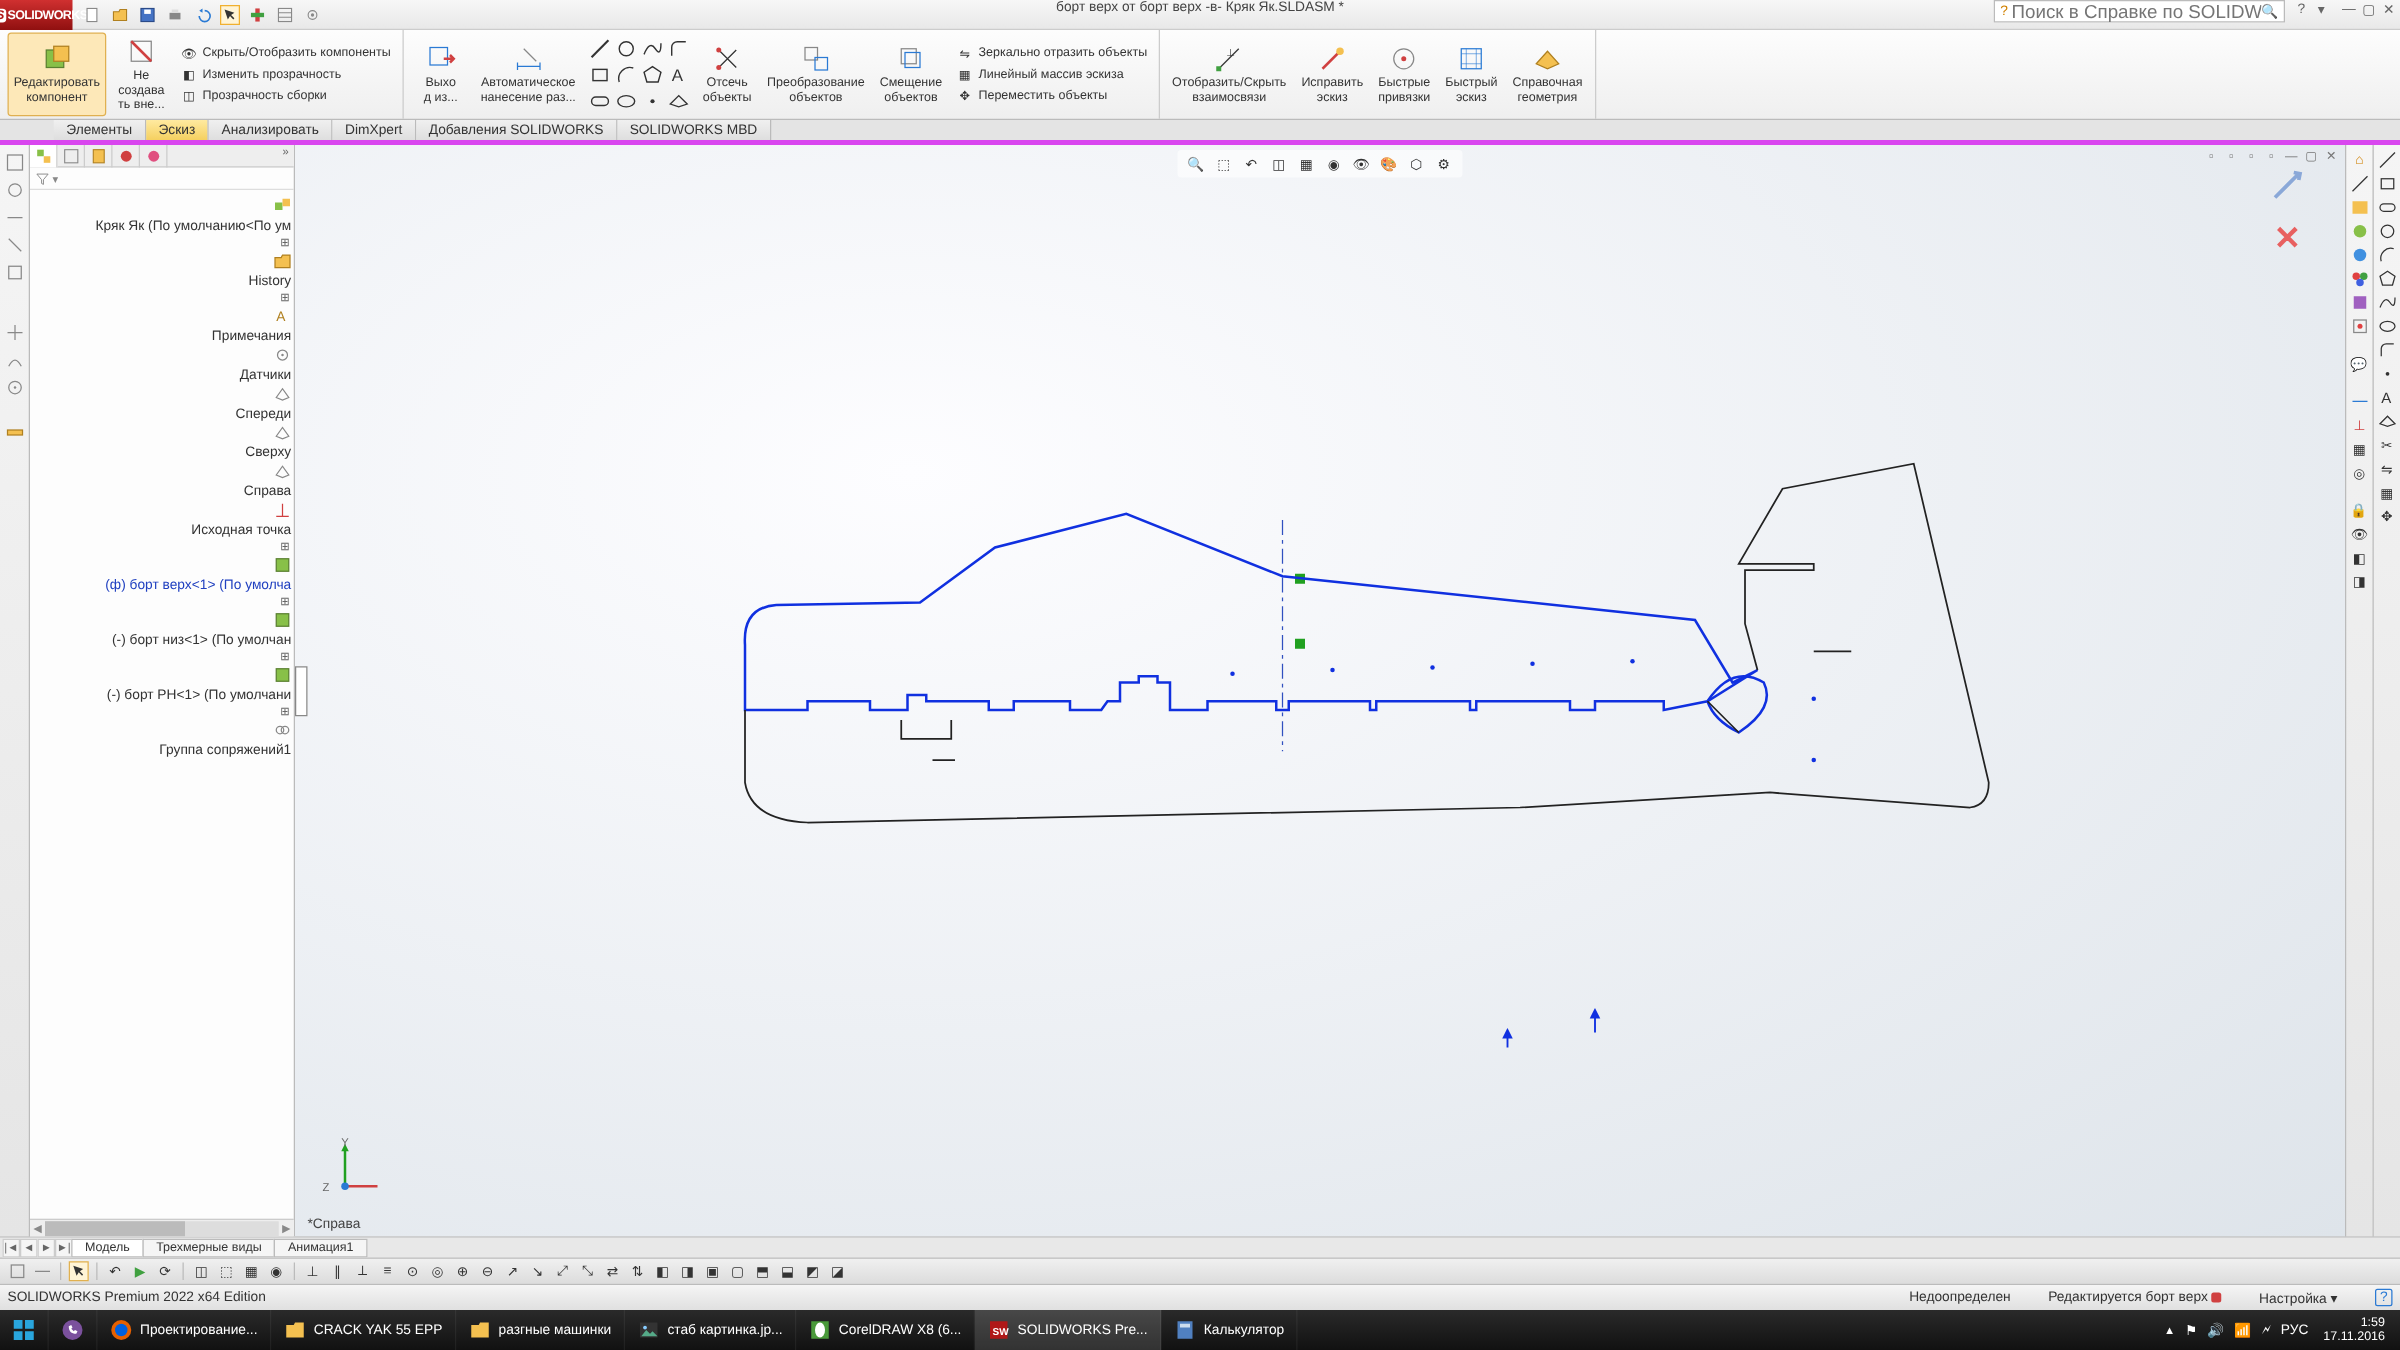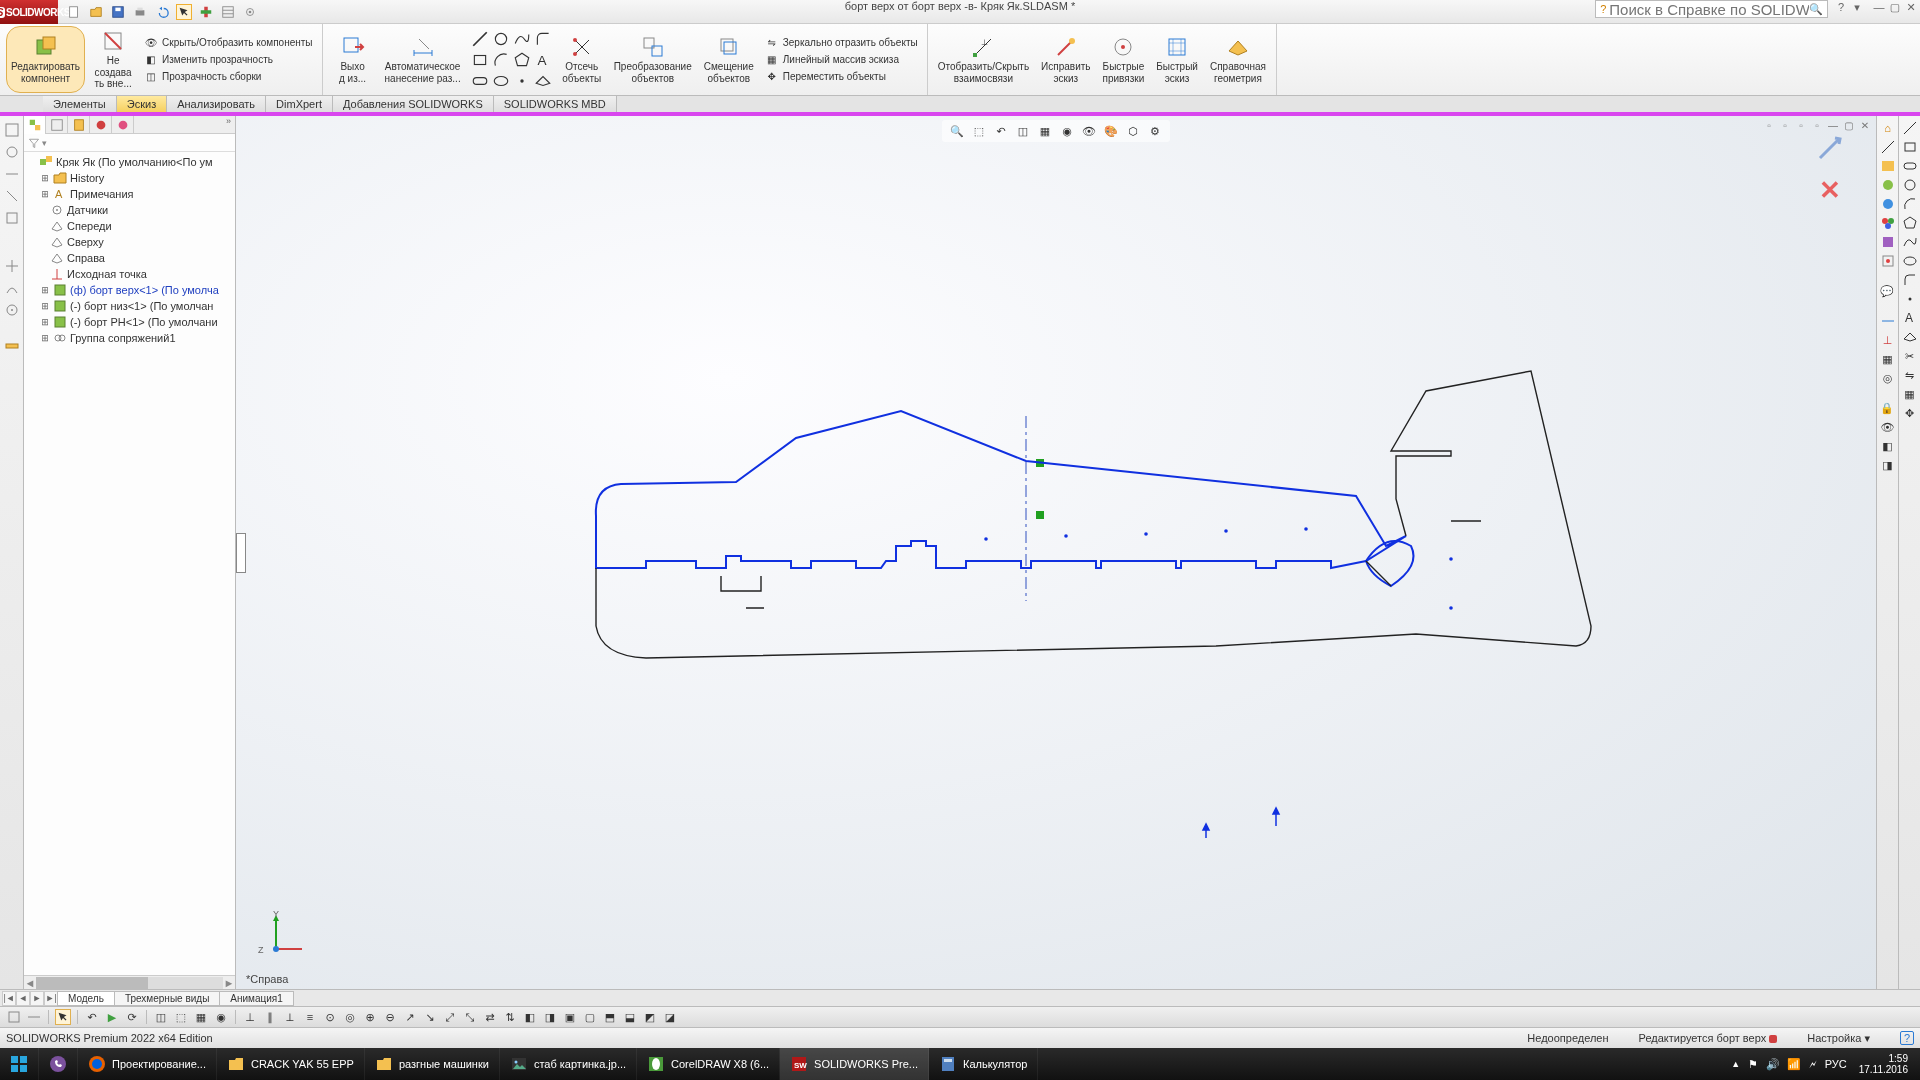--- a/index.html
+++ b/index.html
@@ -38,21 +38,21 @@
 .main { display:flex; height:calc(1080px - 24px - 72px - 20px - 17px - 21px - 21px - 32px);}
 .leftbar { width:24px; background:linear-gradient(#f5f5f5,#e5e5e5); border-right:1px solid #bbb; display:flex; flex-direction:column; align-items:center; gap:6px; padding-top:6px;}
 .leftbar .lb{width:16px;height:16px;cursor:pointer;display:flex;align-items:center;justify-content:center;}
 .sidetree { width:212px; background:#fdfdfd; border-right:1px solid #bbb; display:flex;flex-direction:column;}
 .sidetree-tabs{height:18px;display:flex;border-bottom:1px solid #ccc;background:#eee;}
 .sidetree-tabs .stt{width:22px;height:18px;border-right:1px solid #ccc;cursor:pointer;display:flex;align-items:center;justify-content:center;}
 .sidetree-tabs .stt.active{background:#fff;}
 .sidetree-tabs .arrows{margin-left:auto;font-size:9px;padding:0 4px;color:#666;cursor:pointer;}
 .filterbar{height:18px;border-bottom:1px solid #ddd;display:flex;align-items:center;padding:0 4px;}
 .tree{flex:1;overflow:auto;padding:2px;font-size:11px;}
-.tree-node{display:flex;align-items:center;gap:3px;padding:1px 0;white-space:nowrap;cursor:pointer;}
+.tree-node{display:flex;align-items:flex-end;gap:3px;padding:1px 0;white-space:nowrap;cursor:pointer;flex-direction:column;}
 .ti{width:14px;height:14px;flex-shrink:0;display:inline-flex;align-items:center;justify-content:center;}
 .expander{width:10px;font-size:9px;color:#666;text-align:center;flex-shrink:0;}
 .blue-link{color:#2040c0;}
 
 
 .viewport{flex:1;position:relative;background:radial-gradient(ellipse at 30% 30%, #fdfdff, #dee4ea);}
 .view-toolbar{position:absolute;top:4px;left:50%;transform:translateX(-50%);display:flex;gap:4px;background:rgba(255,255,255,0.6);padding:2px 6px;border-radius:3px;}
 .view-toolbar .vt{width:18px;height:18px;cursor:pointer;display:flex;align-items:center;justify-content:center;}
 .view-accept{position:absolute;top:18px;right:30px;display:flex;flex-direction:column;gap:8px;}
 .view-accept .va{width:32px;height:32px;cursor:pointer;display:flex;align-items:center;justify-content:center;font-size:26px;}
@@ -167,21 +167,21 @@
     </div>
   <div class="winbtns">
     <span>—</span>
     <span>▢</span>
     <span>✕</span>
   </div>
 </div>
 
 <div class="ribbon">
   <div class="rgroup">
-    <div class="rbtn-lg" style="background:#fde8b8;border:1px solid #e0b050;border-radius:14px;">
+    <div class="rbtn-lg" style="background:#fde8b8;border:1px solid #e0b050;border-radius:3px;">
       <span class="ico">
           <svg viewBox="0 0 24 24">
             <rect x="3" y="5" width="14" height="14" fill="#88c048" stroke="#5a8030"></rect>
             <rect x="9" y="2" width="12" height="12" fill="#f4c050" stroke="#b08020"></rect>
           </svg>
         </span>
       <span style="white-space:pre-line;">Редактировать
 компонент</span>
     </div>
     <div class="rbtn-lg">

